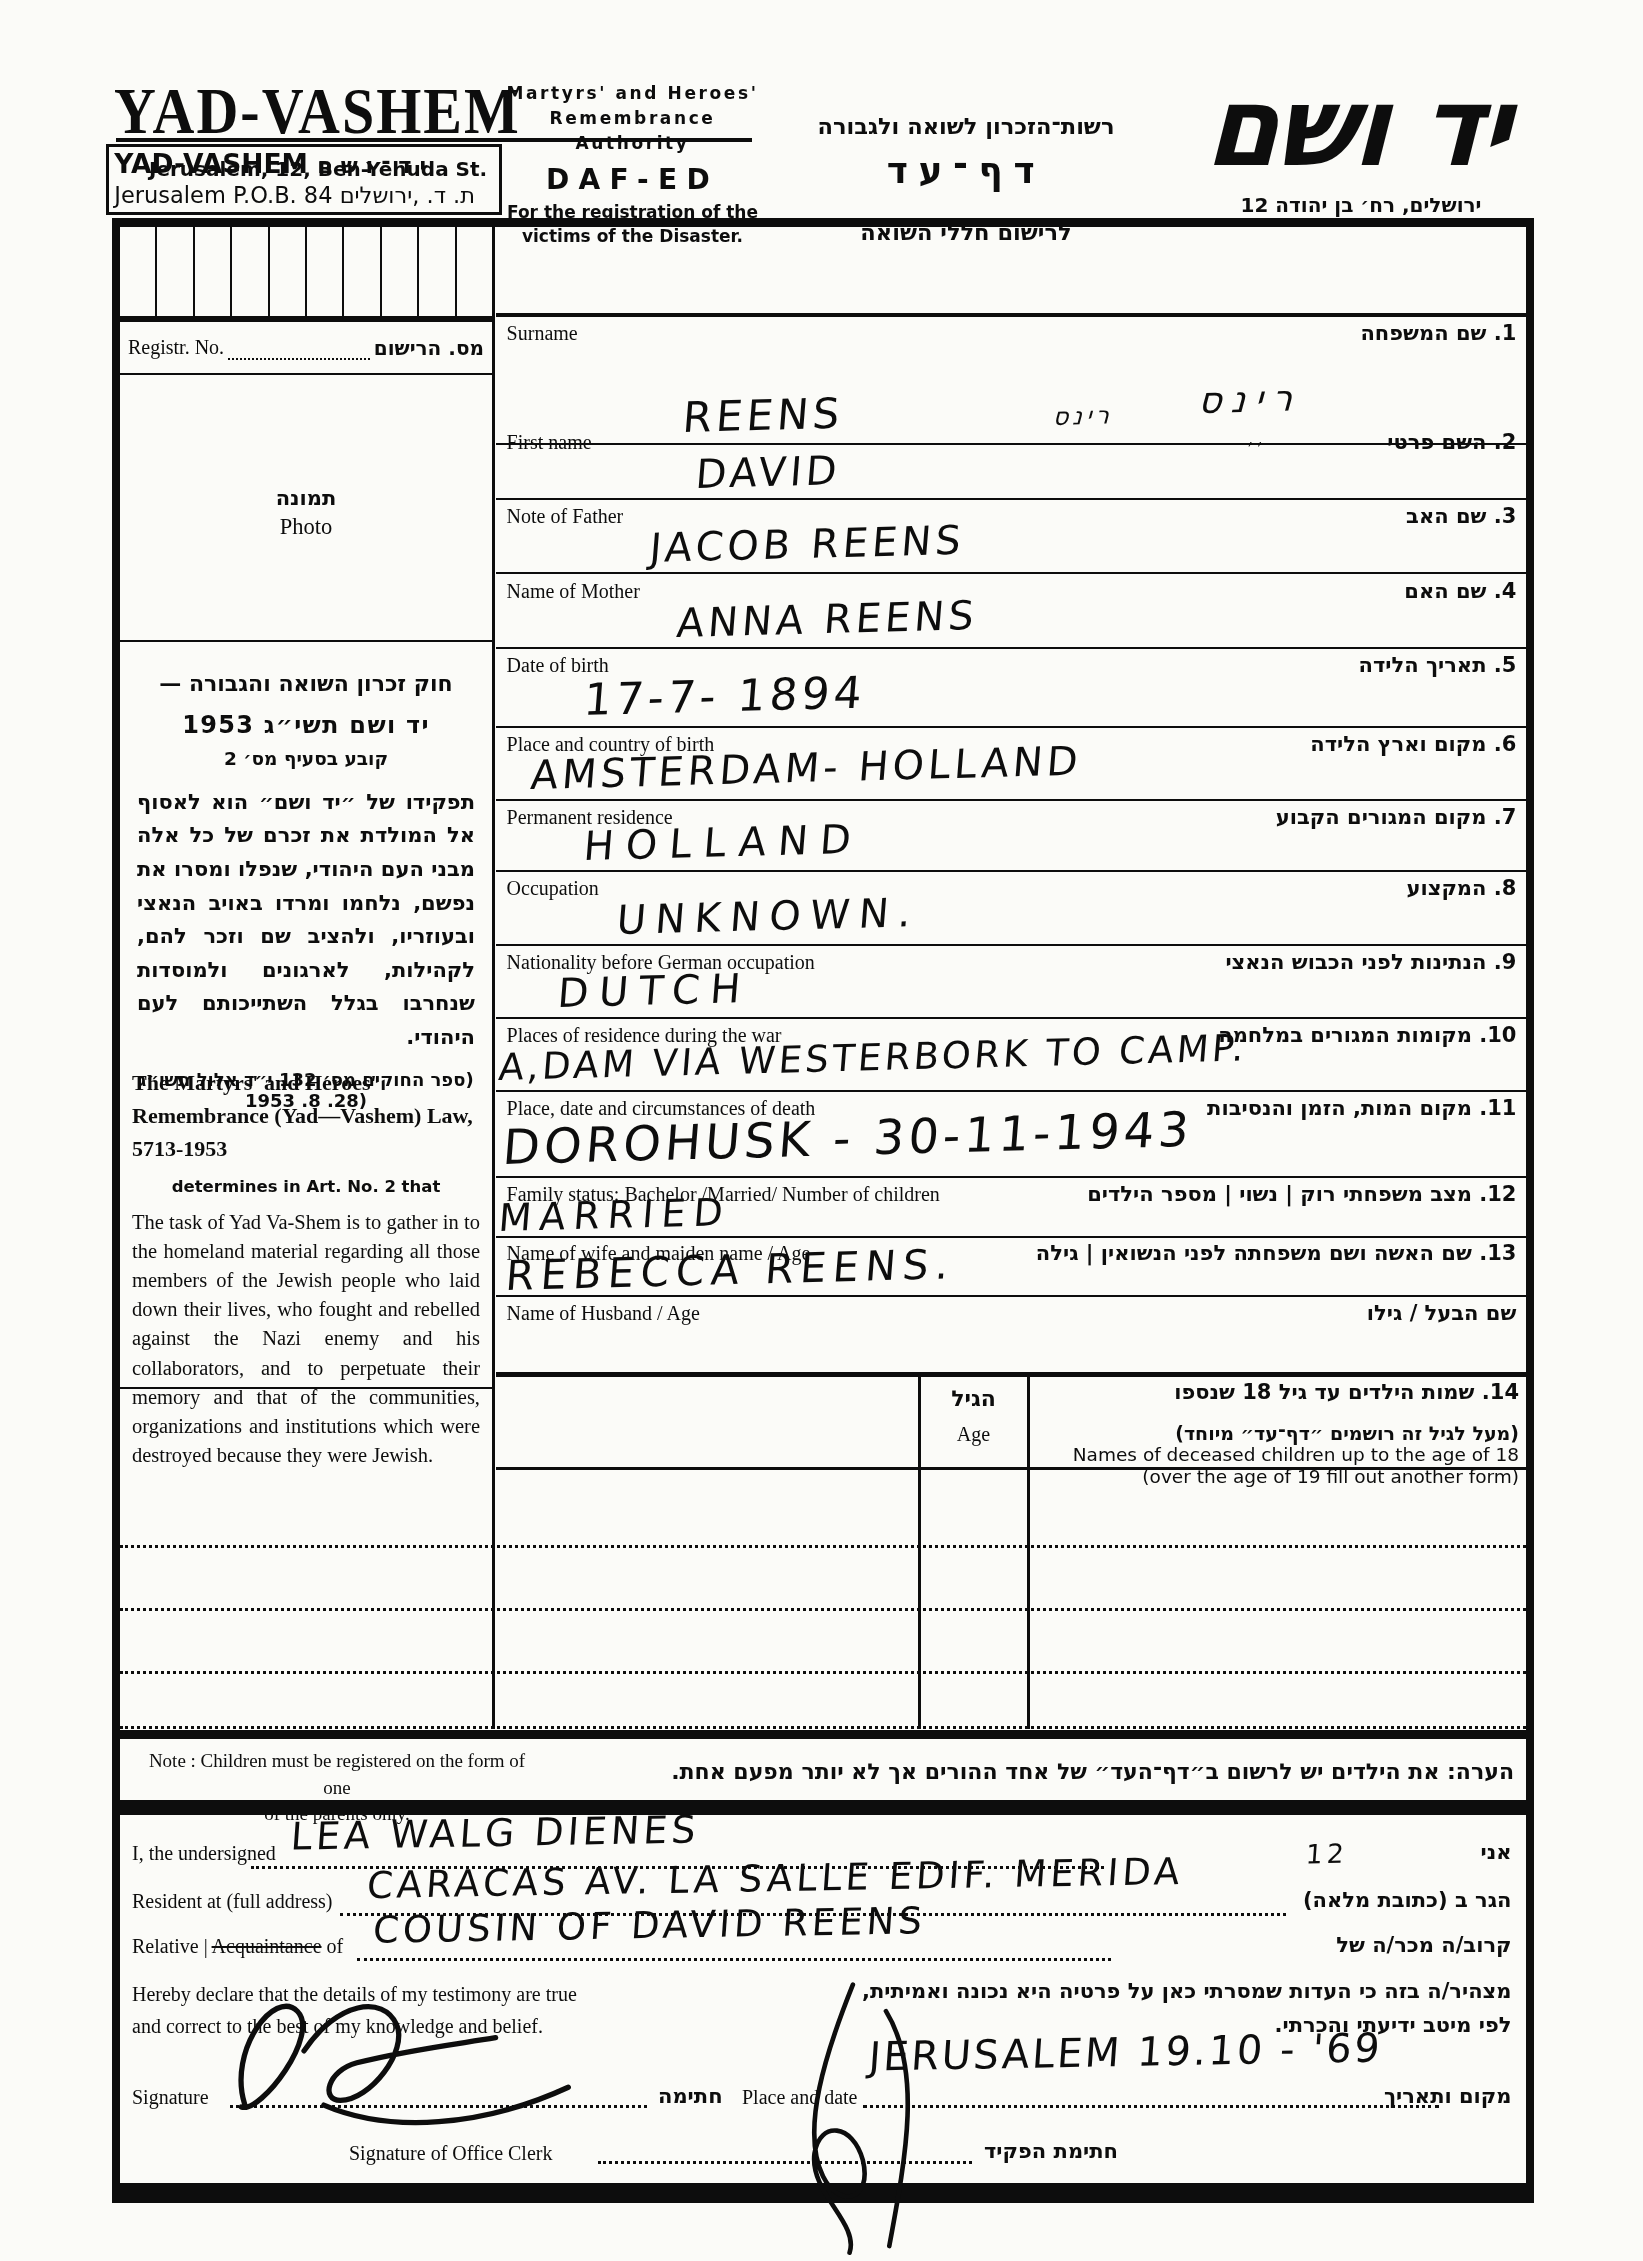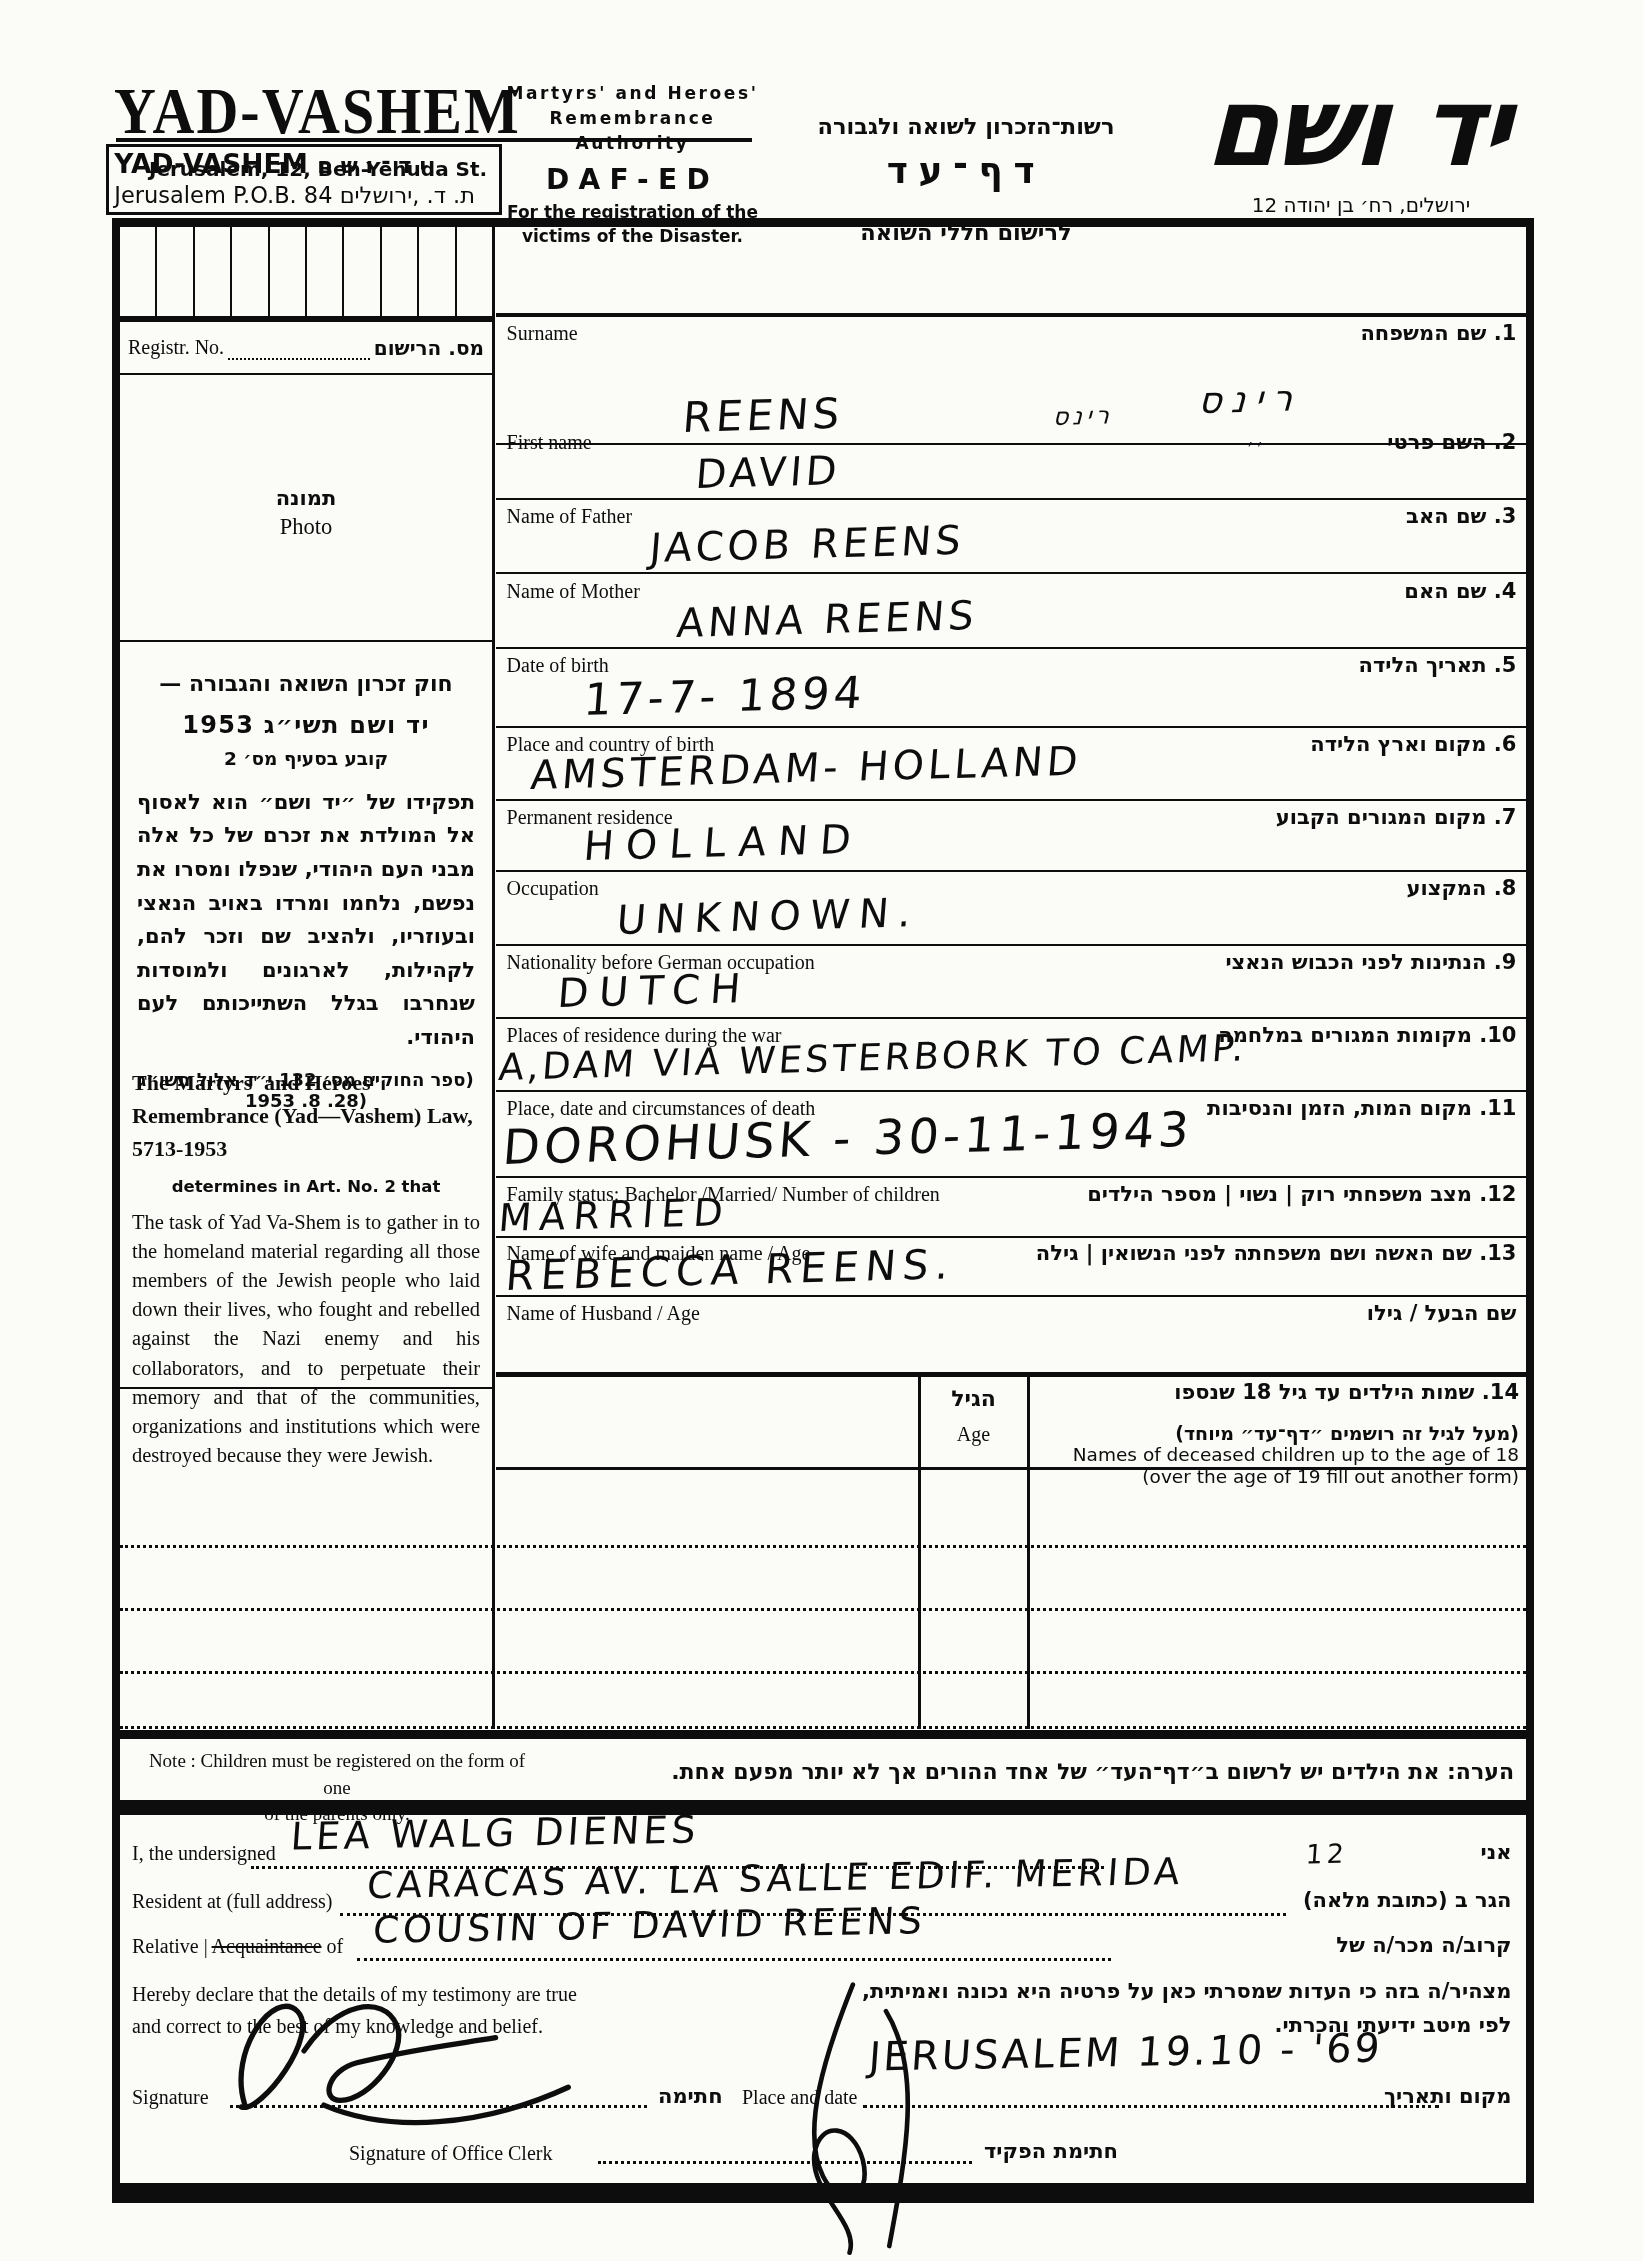--- a/index.html
+++ b/index.html
@@ -21,21 +21,21 @@
   .auth{left:497px;top:81px;width:271px;text-align:center;font-family:"DejaVu Sans",sans-serif;font-weight:bold;}
   .auth .a1{font-size:17px;letter-spacing:2.6px;line-height:25px;}
   .auth .daf{font-size:28px;letter-spacing:9.3px;margin:6.6px 0 4px 0;}
   .auth .a2{font-size:17px;line-height:24px;}
   .hecol{left:781px;top:85px;width:370px;text-align:center;}
   .hecol .h1{font-size:22.5px;font-weight:bold;margin-top:28px;}
   .hecol .hdaf{font-size:36px;font-weight:bold;letter-spacing:10.6px;margin:10.6px 0 12px 0;}
   .logoblk{left:1192px;top:66px;width:347px;height:122px;text-align:center;}
   .logoblk span{display:inline-block;font-family:"DejaVu Sans",sans-serif;font-weight:900;font-size:105px;
                 transform:skewX(-14deg) scaleY(1.05);letter-spacing:-2.6px;}
-  .logoaddr{left:1184px;top:193px;width:354px;text-align:center;font-size:20px;font-weight:normal;}
+  .logoaddr{left:1184px;top:193px;width:354px;text-align:center;font-size:20px;font-weight:bold;}
   
   .form{left:112px;top:218px;width:1422px;height:1985px;}
   
   .digits{position:absolute;left:8px;top:9.3px;width:372px;height:89px;border-bottom:6px solid #0d0d0d;display:flex;}
   .digit-cell{flex:1;border-right:2px solid #0d0d0d;}
   .digit-cell:last-child{border-right:none;}
   .registr{position:absolute;left:8px;top:104px;width:372px;height:53px;border-bottom:2.6px solid #0d0d0d;
            display:flex;align-items:center;padding:0 8px;box-sizing:border-box;font-size:20px;}
   .registr .dots{flex:1;border-bottom:2.6px dotted #0d0d0d;height:22.5px;margin:0 4px;}
   .photo{position:absolute;left:8px;top:159px;width:372px;height:265px;border-bottom:2px solid #0d0d0d;
@@ -187,21 +187,21 @@
     </div>
 
     <div class="frow" style="top:208px;height:74px;">
       <span class="en">First name</span>
       <span class="hebl he">2. השם פרטי</span>
       <span class="hw" style="left:198px;">DAVID</span>
       <span class="abs" style="right:265px;top:9.3px;font-size:20px;">׳ ׳</span>
     </div>
 
     <div class="frow" style="top:282px;height:74px;">
-      <span class="en">Name of Father</span>
+      <span class="en">Note of Father</span>
       <span class="hebl he">3. שם האב</span>
       <span class="hw" style="left:152px;">JACOB REENS</span>
     </div>
 
     <div class="frow" style="top:357px;height:74px;">
       <span class="en">Name of Mother</span>
       <span class="hebl he">4. שם האם</span>
       <span class="hw" style="left:179px;">ANNA REENS</span>
     </div>
 

